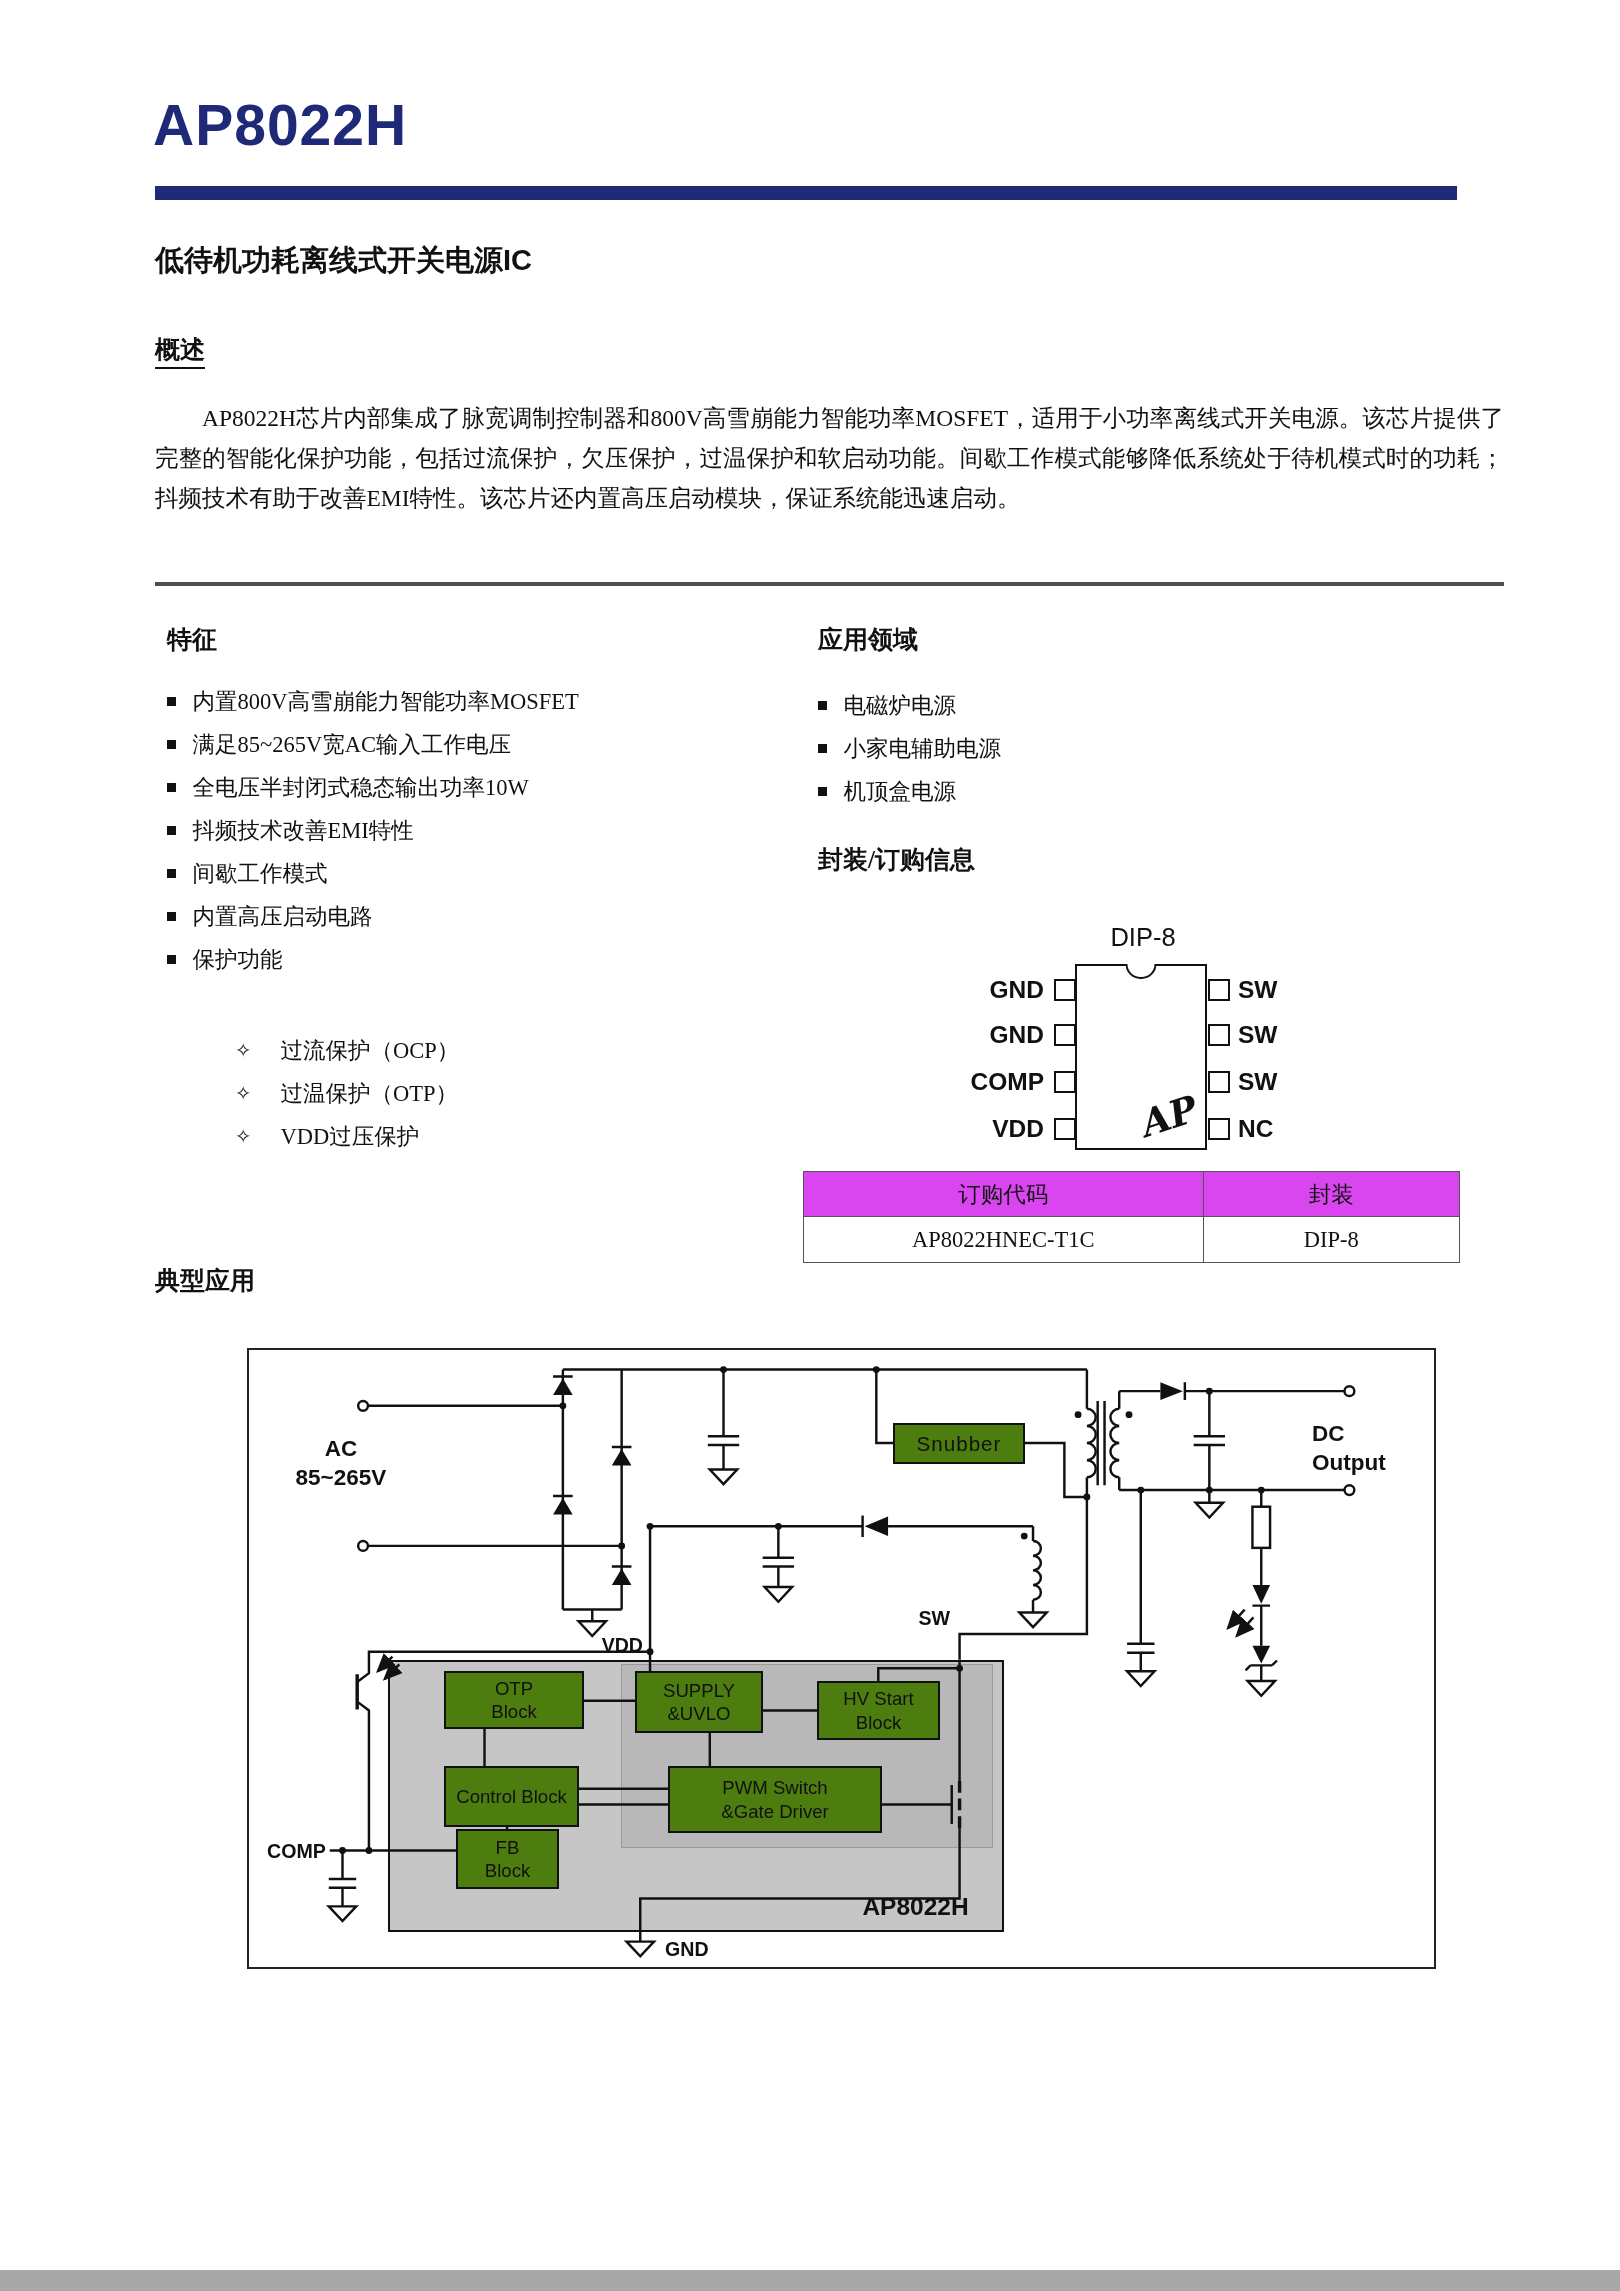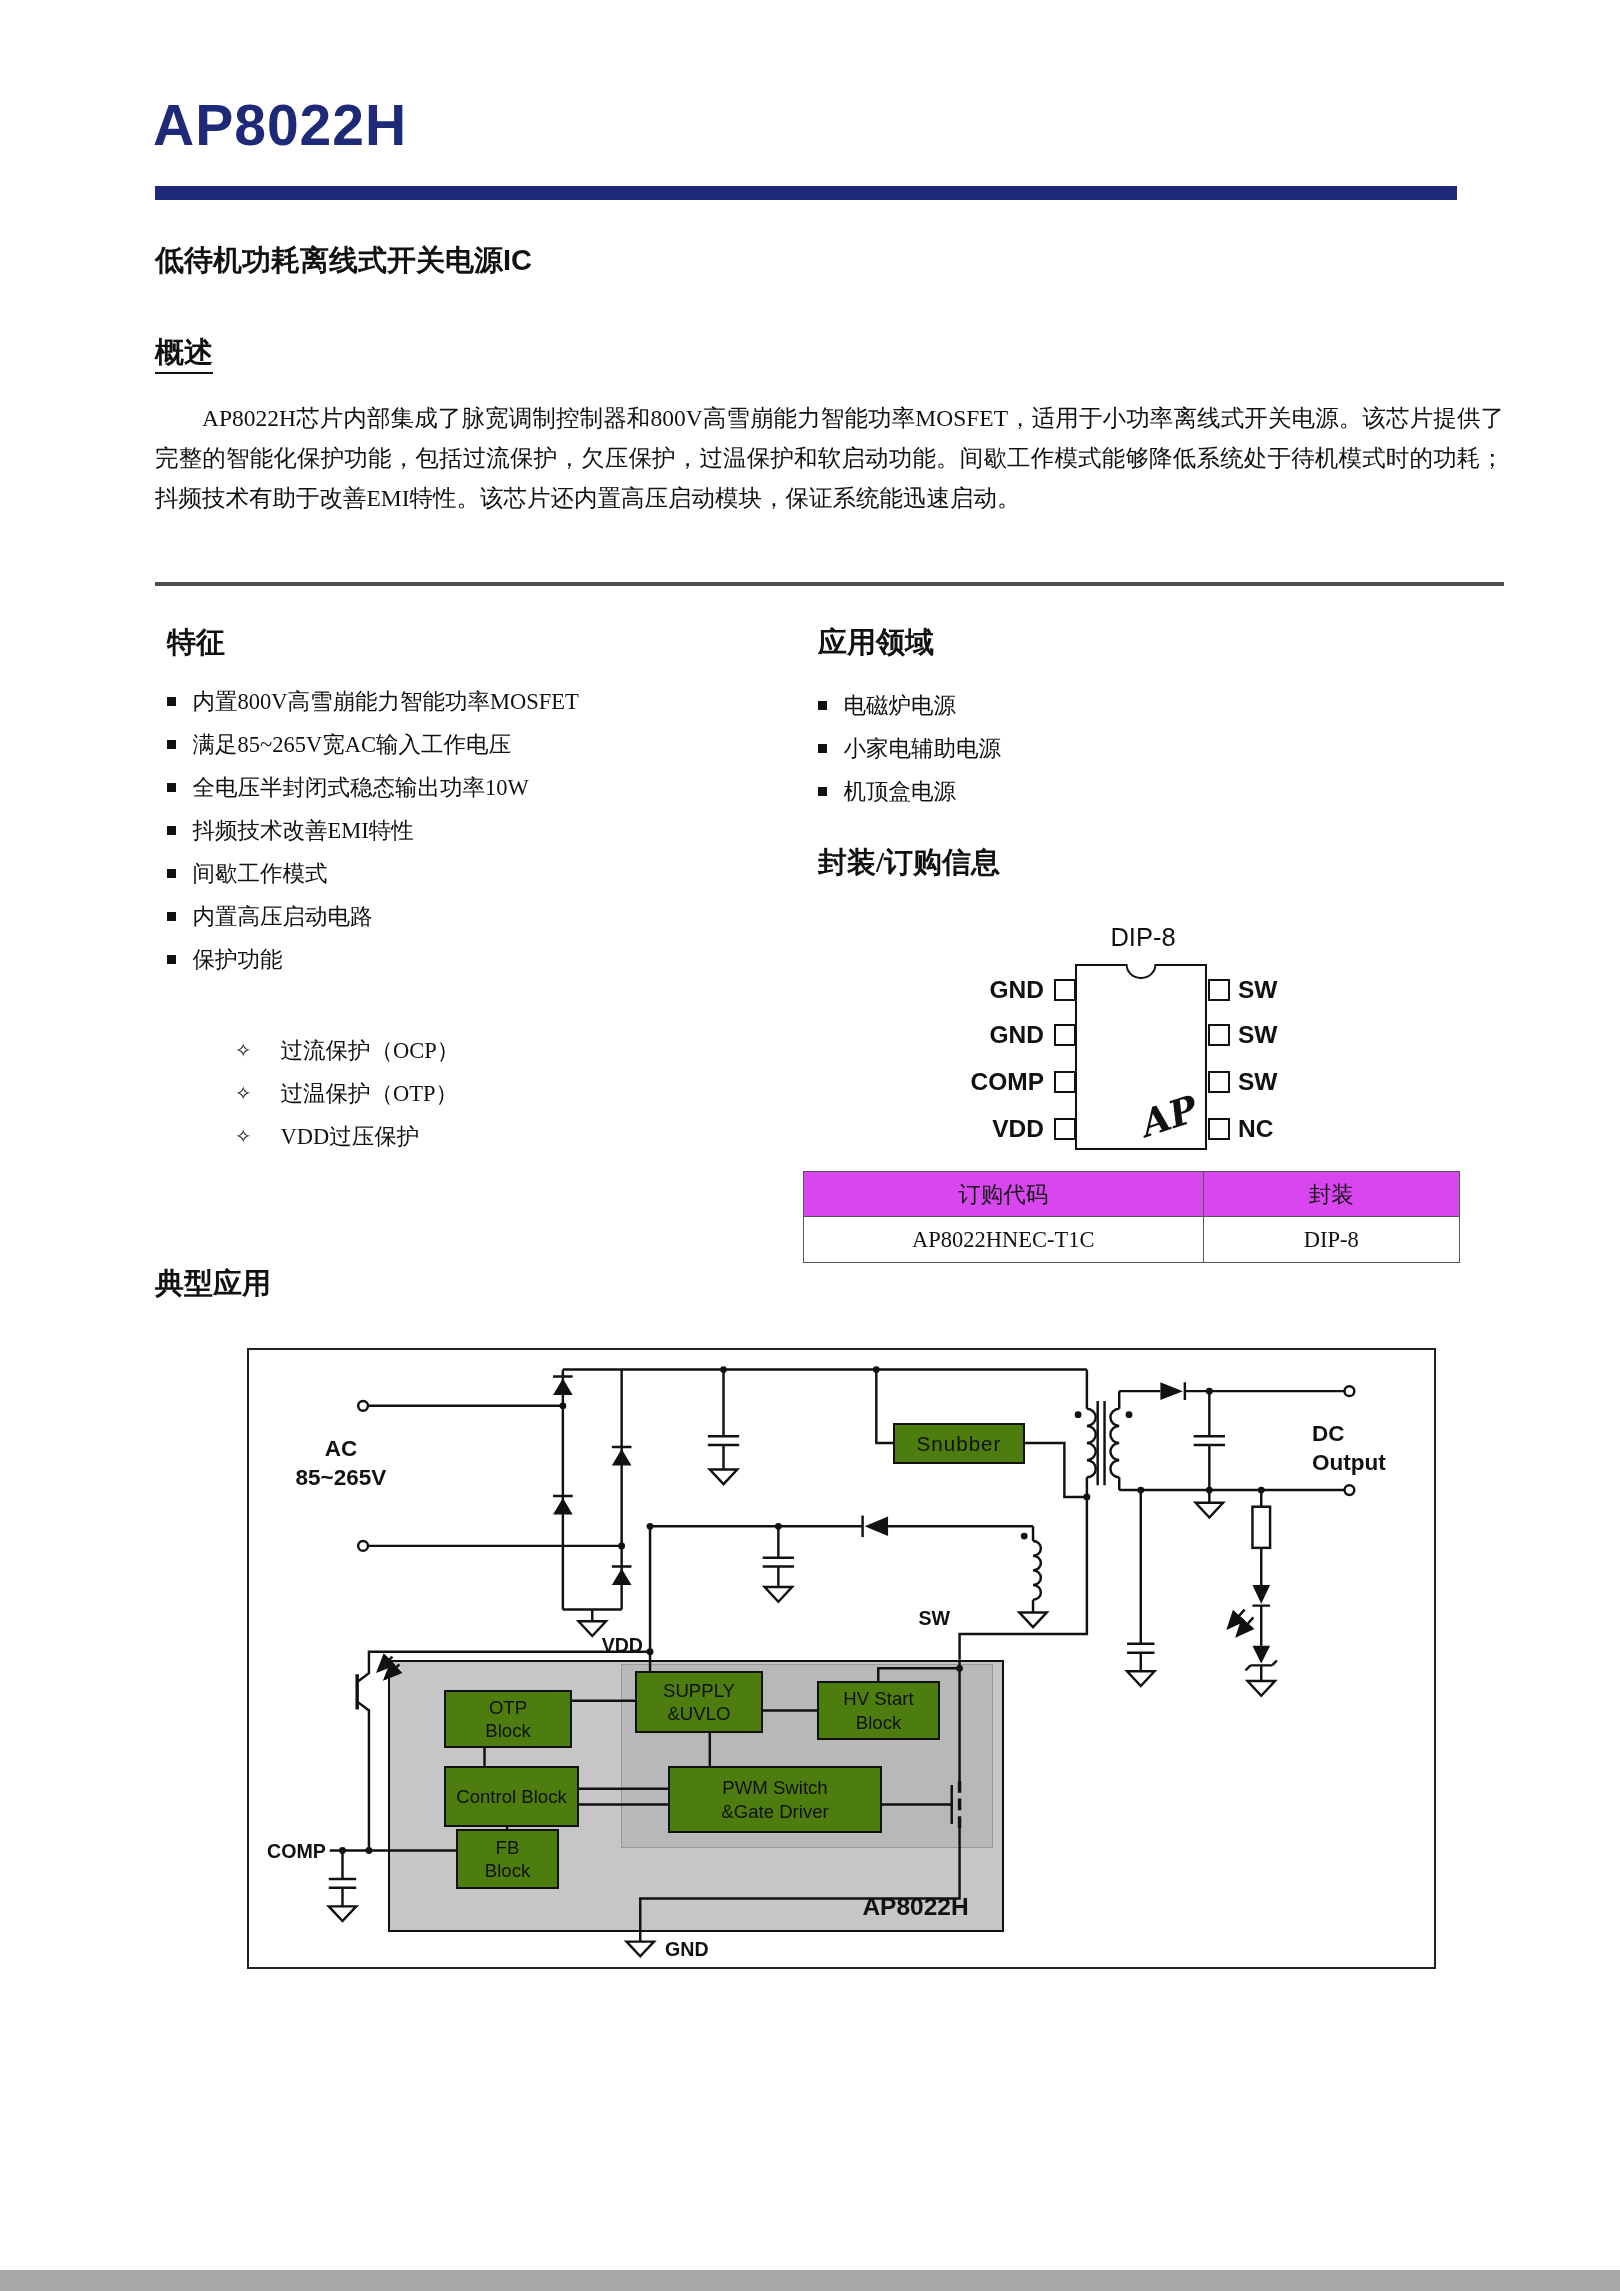--- a/index.html
+++ b/index.html
@@ -8,21 +8,21 @@
           font-family:"Liberation Serif","DejaVu Serif",serif; color:#111; }
   .abs { position:absolute; }
   .sans { font-family:"Liberation Sans","DejaVu Sans",sans-serif; }
 
   .title { left:153px; top:92px; font-size:57px; font-weight:bold; letter-spacing:1px;
            color:#1e2a78; font-family:"Liberation Sans","DejaVu Sans",sans-serif; }
   .brandbar { left:155px; top:186px; width:1302px; height:13.7px; background:#1e2a78; }
   .subtitle { left:155px; top:241px; font-size:29px; font-weight:bold;
               font-family:"Liberation Sans","DejaVu Sans",sans-serif; }
 
-  .h-cn { position:absolute; font-size:29px; font-weight:bold; }
+  .h-cn { position:absolute; font-size:25px; font-weight:bold; }
   .underlined { border-bottom:2.9px solid #111; padding-bottom:3.9px; }
 
   .overview-p { left:155px; top:398px; width:1349px; font-size:23.5px; line-height:40px;
                 text-align:justify; text-indent:2em; }
   .divider { left:155px; top:582px; width:1349px; height:3.9px; background:#4d4d4d; }
 
   ul.blist { position:absolute; list-style:none; }
   ul.blist li { display:flex; align-items:center; height:43px; font-size:22.5px; }
   .sq { width:8.8px; height:8.8px; background:#111; margin-right:16.7px; flex:0 0 auto; }
   ul.slist { position:absolute; list-style:none; }
@@ -291,21 +291,21 @@
       <div>Output</div>
     </div>
     <div class="block" style="left:644px;top:73px;width:132px;height:41px;font-size:20.6px;letter-spacing:1px;">Snubber</div>
 
     <div class="dlabel" style="left:345px;top:284px;width:49px;text-align:right;">VDD</div>
     <div class="dlabel" style="left:650px;top:257px;width:51px;text-align:right;">SW</div>
     <div class="dlabel" style="left:3.9px;top:490px;width:73px;text-align:right;">COMP</div>
     <div class="dlabel" style="left:416px;top:588px;">GND</div>
     <div class="chipname">AP8022H</div>
 
-    <div class="block" style="left:195px;top:321px;width:128px;height:58px;padding:0 25px;margin-top:19px;">OTP Block</div>
+    <div class="block" style="left:195px;top:321px;width:140px;height:58px;padding:0 25px;">OTP Block</div>
     <div class="block" style="left:386px;top:321px;width:128px;height:62px;padding:0 7.8px;">SUPPLY &amp;UVLO</div>
     <div class="block" style="left:568px;top:331px;width:123px;height:59px;padding:0 5.9px;">HV Start Block</div>
     <div class="block" style="left:195px;top:416px;width:135px;height:61px;padding:0 5px;">Control Block</div>
     <div class="block" style="left:419px;top:416px;width:214px;height:67px;padding:12px 35px;">PWM Switch &amp;Gate Driver</div>
     <div class="block" style="left:207px;top:479px;width:103px;height:60px;padding:0 21.6px;">FB Block</div>
   </div>
 
   <div class="abs bottomstrip"></div>
 </div>
 

